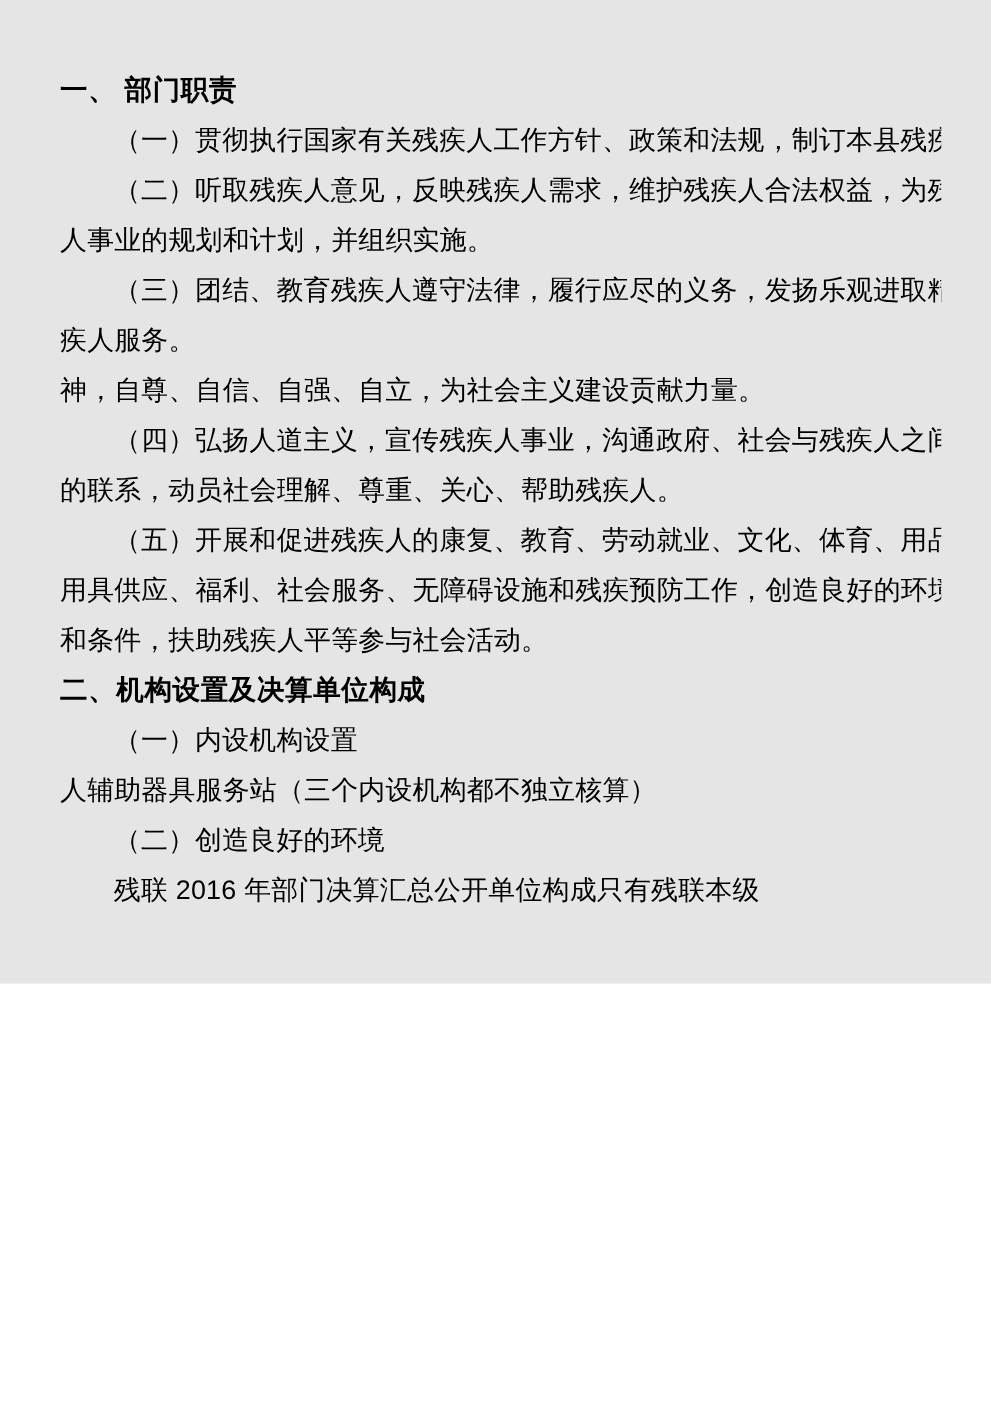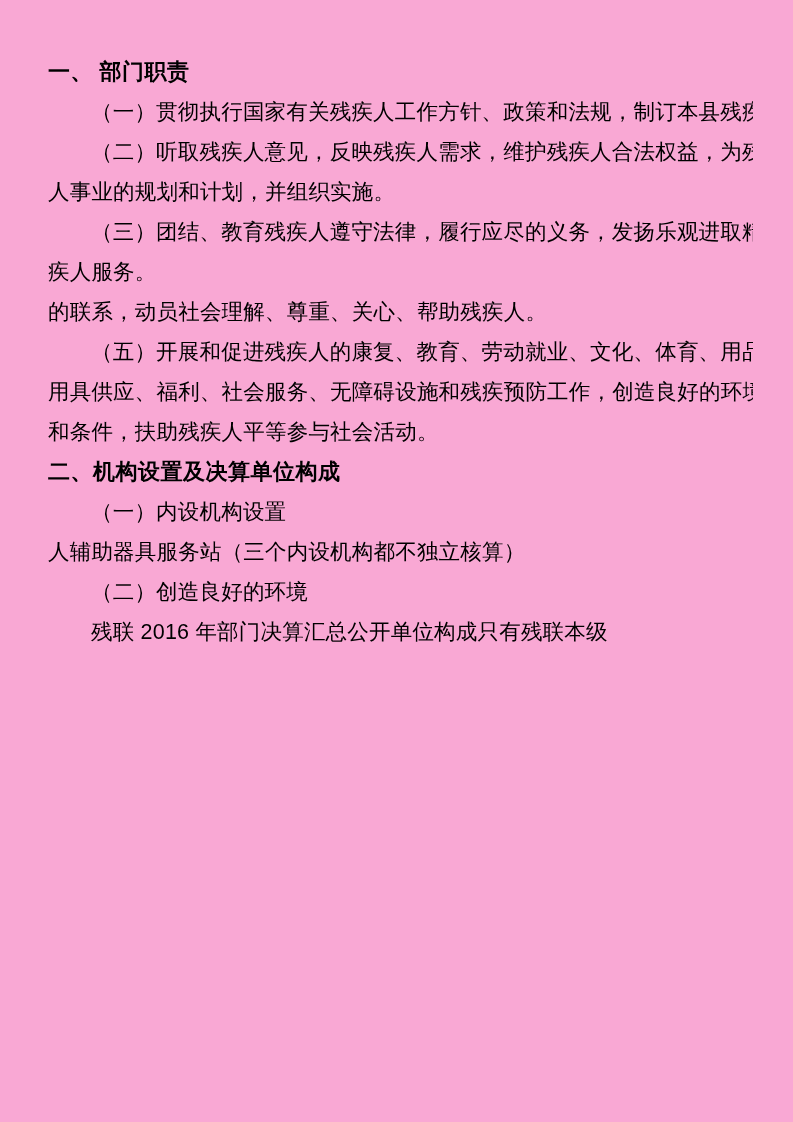--- a/index.html
+++ b/index.html
@@ -3,22 +3,22 @@
 <meta charset="utf-8">
 <style>
   html, body {
     margin: 0;
     padding: 0;
     background: #ffffff;
   }
   .page {
     position: relative;
     width: 793px;
-    height: 1122px;
-    background: #f9a8d4;
+    height: 787px;
+    background: #e5e5e5;
     overflow: hidden;
   }
   .doc {
     position: absolute;
     left: 48px;
     top: 52px;
     width: 705px;
     color: #000000;
   }
   .line {
@@ -50,20 +50,22 @@
 <body>
 
 <div class="page">
   <div class="doc" id="doc-body">
       <div class="line heading">一、 部门职责</div>
       <div class="line indent full">（一）贯彻执行国家有关残疾人工作方针、政策和法规，制订本县残疾</div>
       <div class="line indent full">（二）听取残疾人意见，反映残疾人需求，维护残疾人合法权益，为残</div>
       <div class="line">人事业的规划和计划，并组织实施。</div>
       <div class="line indent full">（三）团结、教育残疾人遵守法律，履行应尽的义务，发扬乐观进取精</div>
       <div class="line">疾人服务。</div>
+      <div class="line">神，自尊、自信、自强、自立，为社会主义建设贡献力量。</div>
+      <div class="line indent full">（四）弘扬人道主义，宣传残疾人事业，沟通政府、社会与残疾人之间</div>
       <div class="line">的联系，动员社会理解、尊重、关心、帮助残疾人。</div>
       <div class="line indent full">（五）开展和促进残疾人的康复、教育、劳动就业、文化、体育、用品</div>
       <div class="line full">用具供应、福利、社会服务、无障碍设施和残疾预防工作，创造良好的环境</div>
       <div class="line">和条件，扶助残疾人平等参与社会活动。</div>
       <div class="line heading">二、机构设置及决算单位构成</div>
       <div class="line indent">（一）内设机构设置</div>
       <div class="line">人辅助器具服务站（三个内设机构都不独立核算）</div>
       <div class="line indent">（二）创造良好的环境</div>
       <div class="line indent">残联 2016 年部门决算汇总公开单位构成只有残联本级</div>
     </div>

